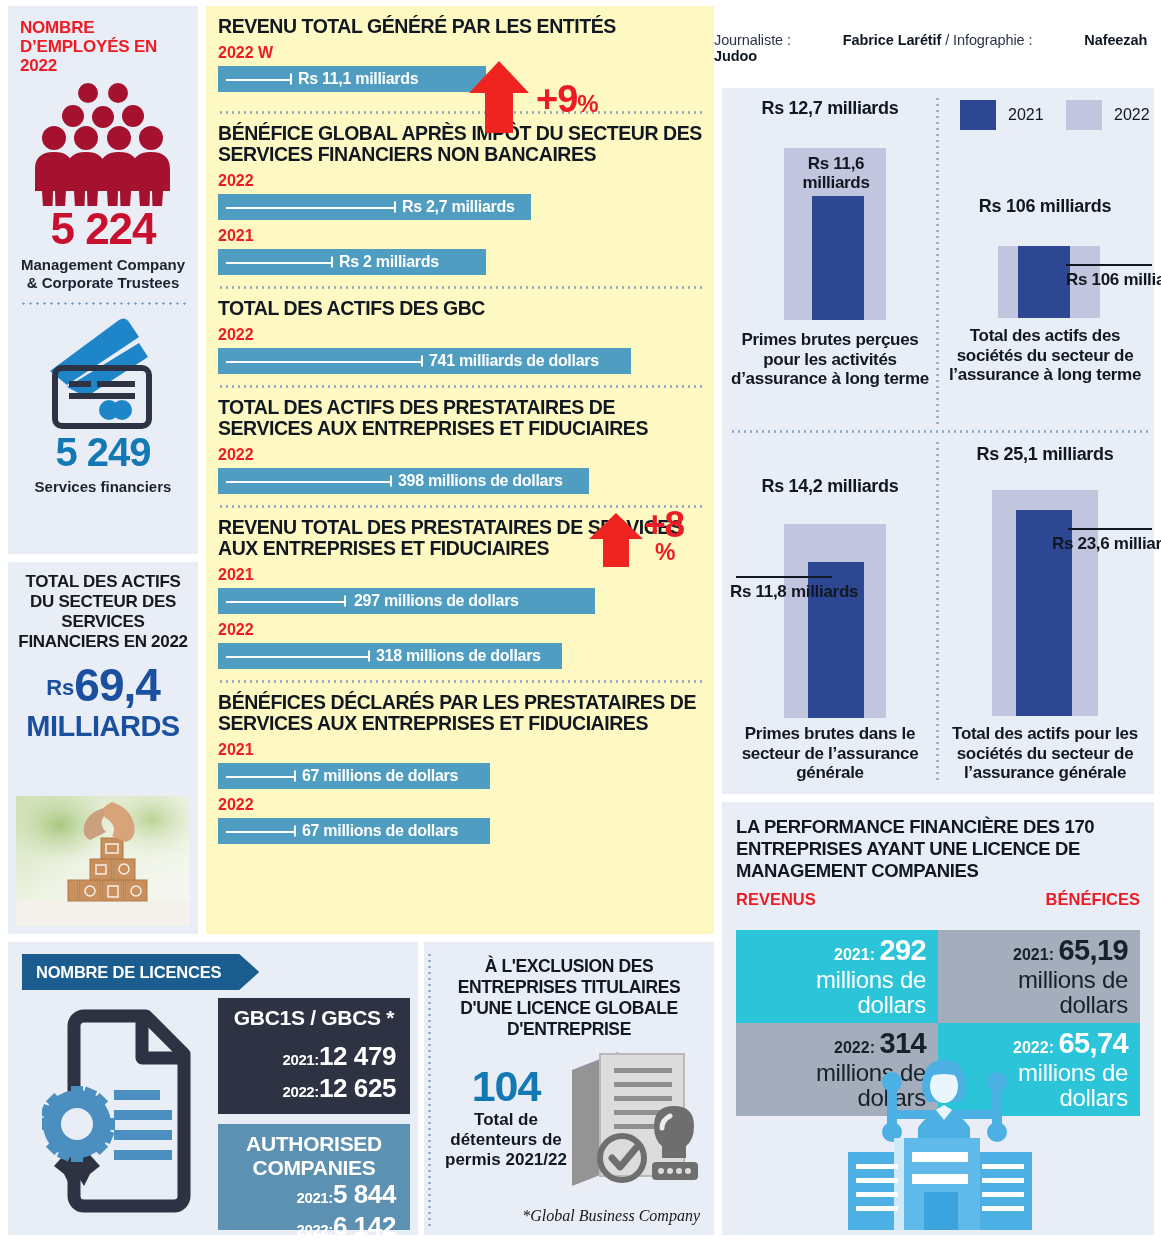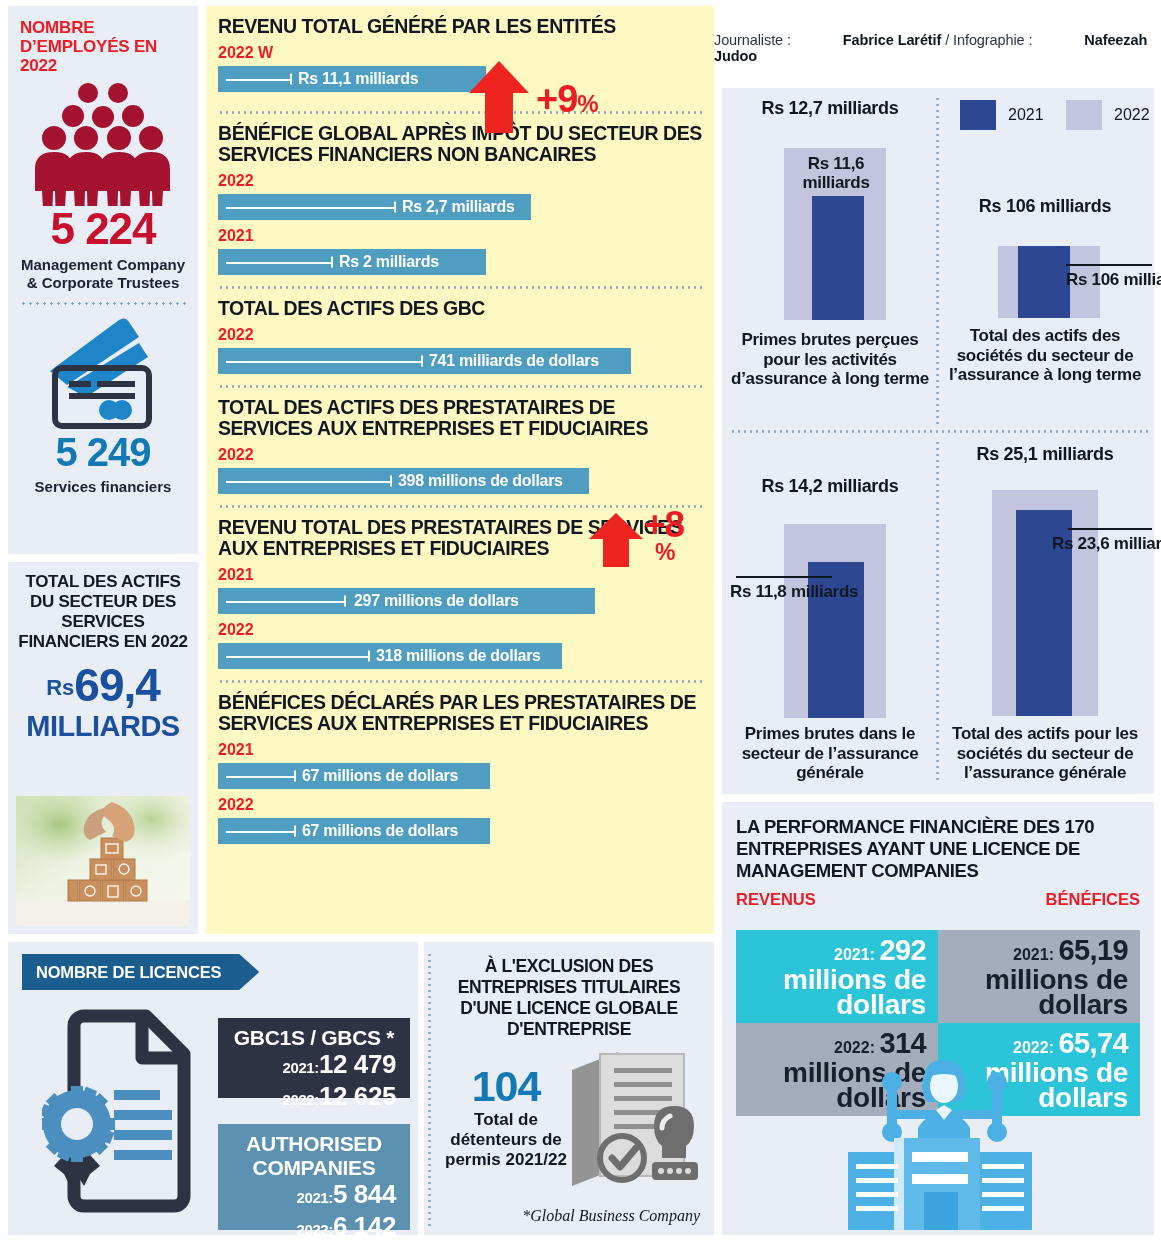--- a/index.html
+++ b/index.html
@@ -146,21 +146,21 @@
     display:flex; justify-content: space-between;
     padding: 8px 14px 0 14px; color: #ed1c24; font-weight: bold; font-size: 16.5px;
   }
   .perf-grid {
     position:absolute; left: 14px; top: 128px; width: 404px; height: 122px;
     display: grid; grid-template-columns: 1fr 1fr; grid-template-rows: 1fr 1fr;
   }
   .cell { padding: 8px 12px 6px; text-align: right; line-height: 25px; }
   .cell .yr { font-size: 16px; font-weight: bold; }
   .cell .val { font-size: 29px; font-weight: bold; letter-spacing: -0.6px; }
-  .cell .unit { display:block; font-size: 28px; font-weight: bold; letter-spacing: -0.3px; }
+  .cell .unit { display:block; font-size: 24px; font-weight: normal; letter-spacing: -0.3px; }
   .cell.cy { background: #2bc4d8; color: #ffffff; }
   .cell.gy { background: #a3adbb; color: #17202c; }
 
   
   #lic-panel { left: 8px; top: 942px; width: 410px; height: 293px; background: #e9edf5; }
   .lic-banner {
     position:absolute; left: 14px; top: 12px; height: 36px;
     background: #1b5d8f; color: #ffffff; font-weight: bold; font-size: 16.5px;
     display:flex; align-items:center; padding: 0 38px 0 14px; letter-spacing: -0.2px;
     clip-path: polygon(0 0, calc(100% - 20px) 0, 100% 50%, calc(100% - 20px) 100%, 0 100%);
@@ -542,23 +542,23 @@
             <rect x="-3" y="112" width="76" height="12"></rect>
           <rect x="29" y="80" width="12" height="76" transform="rotate(45 35 118)"></rect>
           <rect x="-3" y="112" width="76" height="12" transform="rotate(45 35 118)"></rect>
           <rect x="29" y="80" width="12" height="76" transform="rotate(22.5 35 118)"></rect>
           <rect x="-3" y="112" width="76" height="12" transform="rotate(22.5 35 118)"></rect>
         </g>
         <circle cx="35" cy="118" r="16" fill="#e9edf5"></circle>
       </g>
     </svg>
 
-    <div class="box-dark" style="left:210px; top:76px; width:192px; height:80px">
+    <div class="box-dark" style="left:210px; top:56px; width:192px; height:116px">
       <div class="box-ttl">GBC1S / GBCS *</div>
-      <div class="box-row" style="margin-top:0">
+      <div class="box-row" style="margin-top:12px">
         <span class="yr">2021:</span><span class="v">12 479</span>
       </div>
       <div class="box-row">
         <span class="yr">2022:</span><span class="v">12 625</span>
       </div>
     </div>
 
     <div class="box-blue" style="left:210px; top:182px; width:192px; height:106px">
       <div class="box-ttl two">AUTHORISED COMPANIES</div>
       <div class="box-row">

